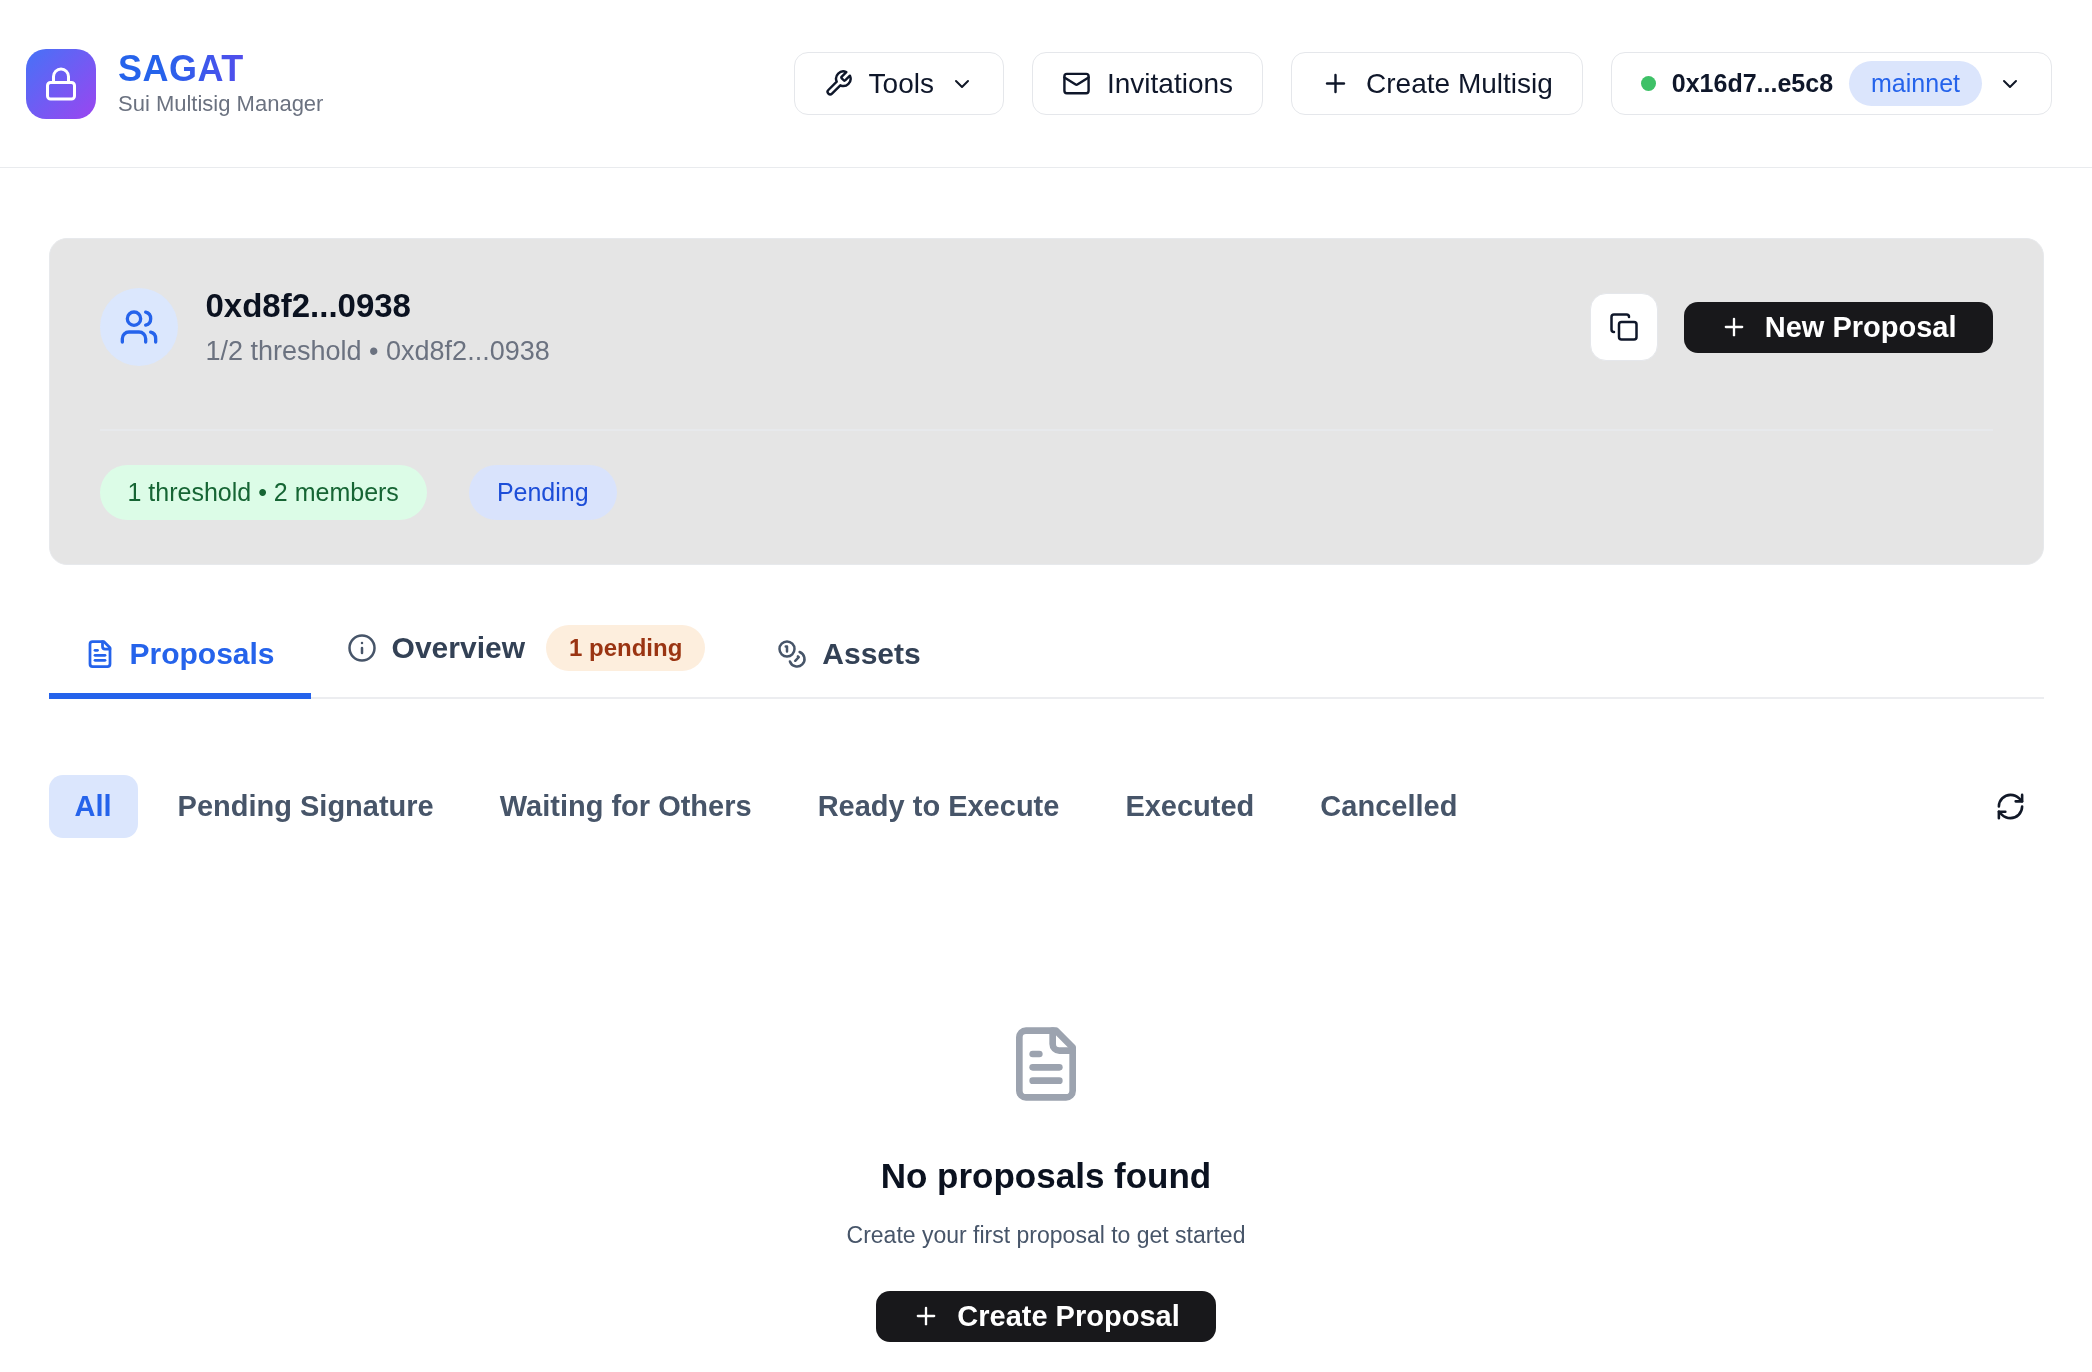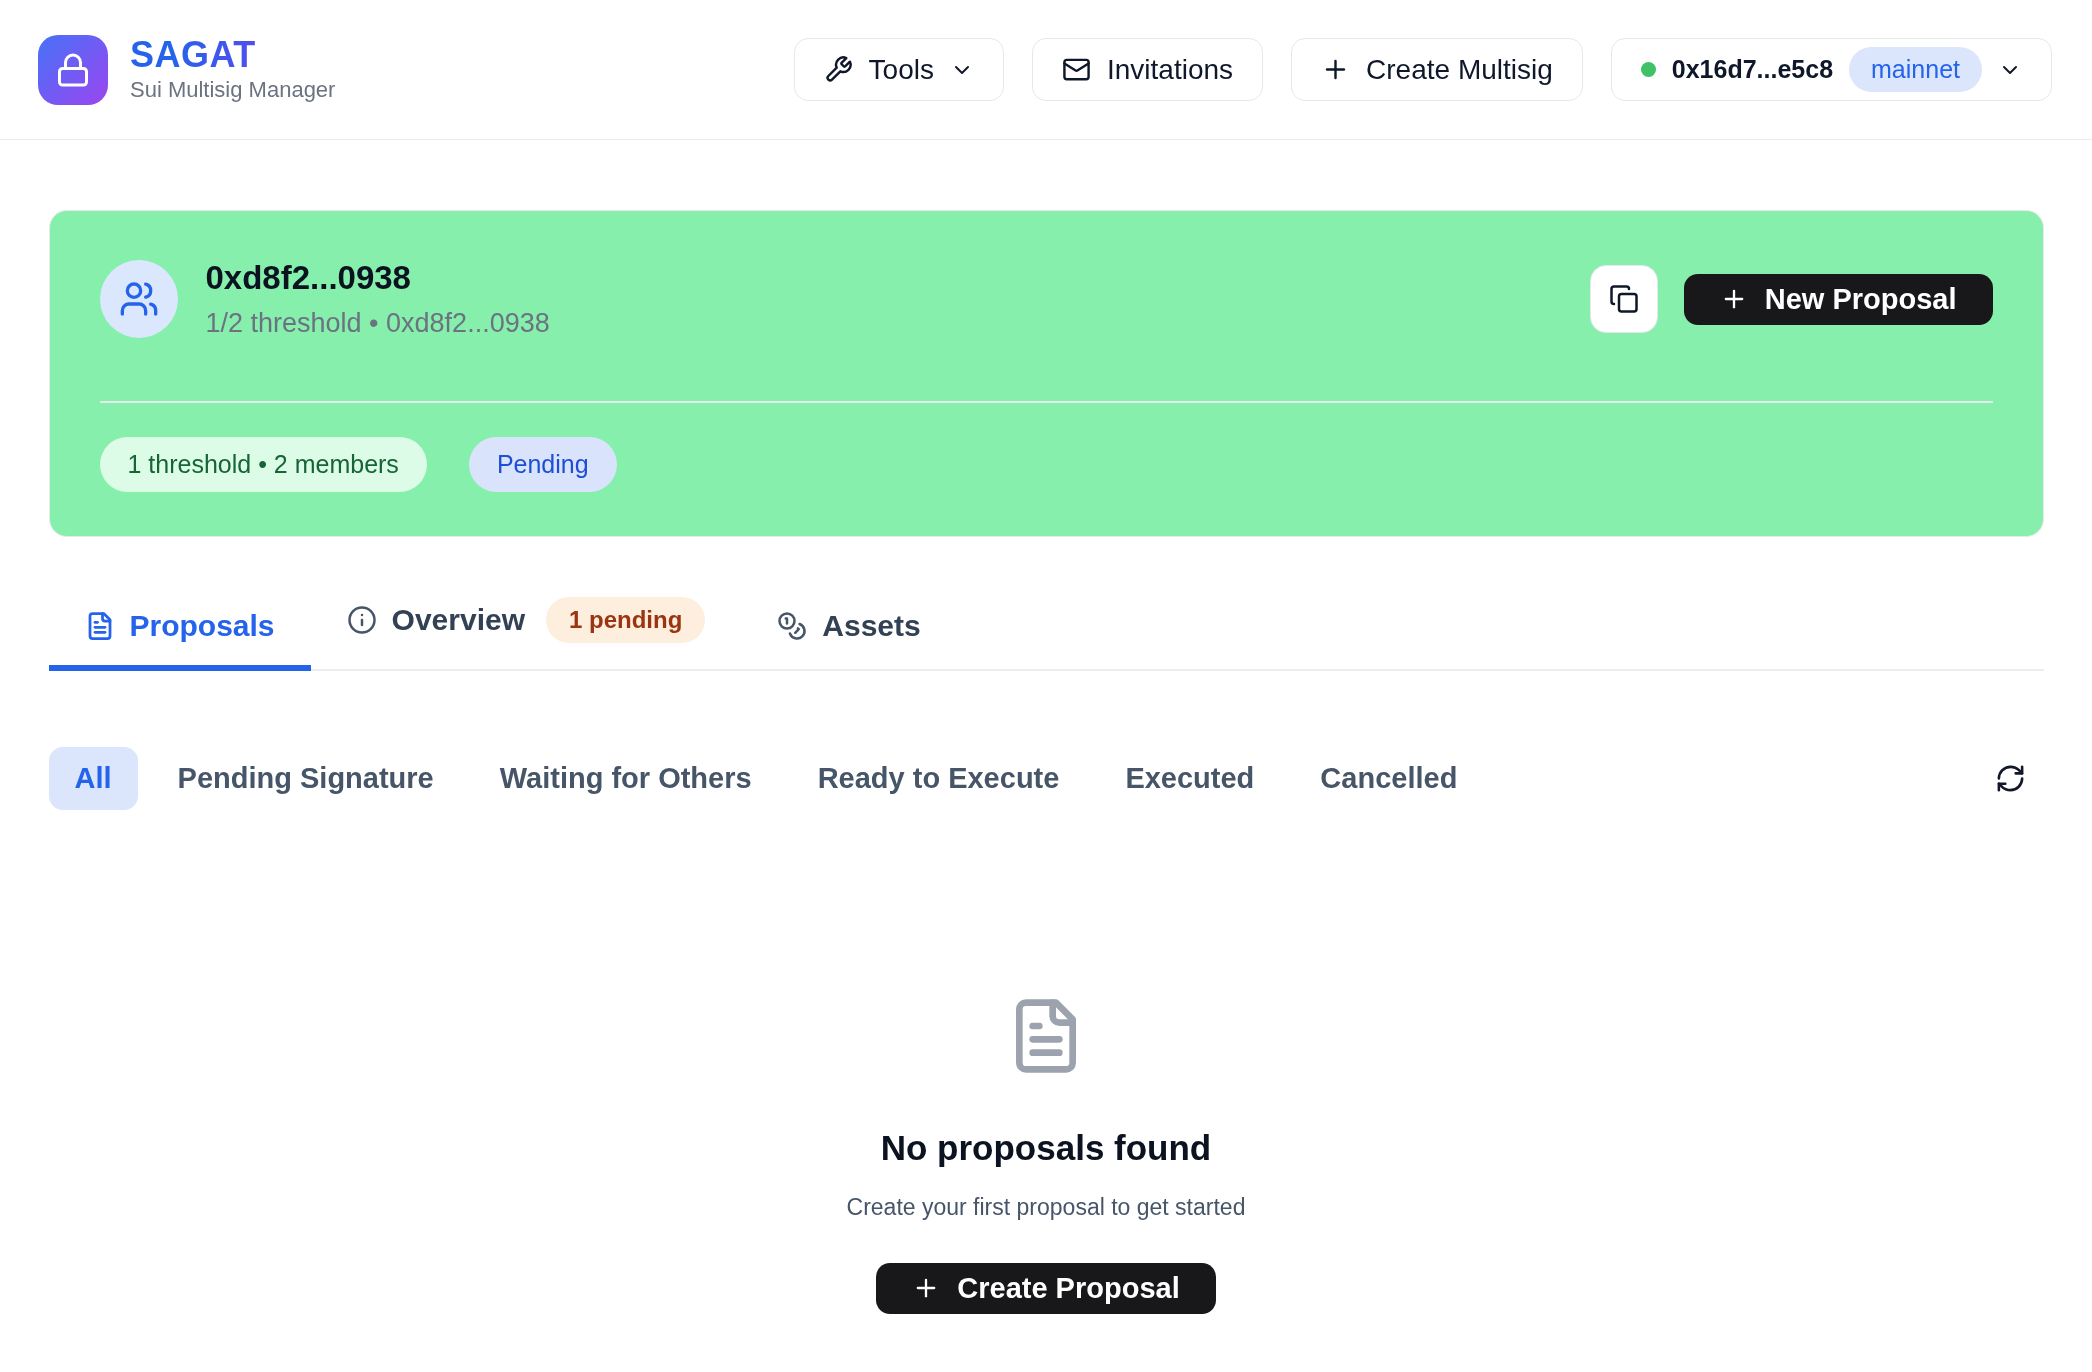--- a/index.html
+++ b/index.html
@@ -7,25 +7,25 @@
   body {
     background: #ffffff;
     font-family: "Liberation Sans", sans-serif;
     color: #0f172a;
     overflow: hidden;
   }
   svg { display: block; }
 
   
   .header {
-    height: 140px;
+    height: 168px;
     display: flex;
     align-items: center;
     justify-content: space-between;
-    padding: 0 40px 0 38px;
+    padding: 0 40px 0 26px;
     border-bottom: 1px solid #e9ebee;
     background: #fff;
   }
   .brand { display: flex; align-items: center; gap: 22px; }
   .logo {
     width: 70px; height: 70px; border-radius: 20px;
     background: linear-gradient(135deg, #4672f7 0%, #9b45f0 100%);
     display: flex; align-items: center; justify-content: center;
     color: #ffffff;
   }
@@ -52,21 +52,21 @@
   .net-pill {
     background: #dbe5fc; color: #2563eb;
     font-size: 25px; font-weight: 500;
     padding: 8px 22px; border-radius: 999px;
   }
 
   
   .container { width: 1995px; margin: 0 auto; }
 
   
-  .card { margin-top: 70px; border: 1.5px solid #e7e9ec; border-radius: 18px; background: #86efac; }
+  .card { margin-top: 70px; border: 1.5px solid #e7e9ec; border-radius: 18px; background: #e5e5e5; }
   .card-top { display: flex; align-items: center; padding: 48px 50px 0; }
   .avatar {
     width: 78px; height: 78px; border-radius: 50%;
     background: #dbe7fd; color: #2563eb;
     display: flex; align-items: center; justify-content: center;
     flex: 0 0 auto;
   }
   .avatar svg { width: 40px; height: 40px; }
   .card-info { margin-left: 28px; flex: 1; }
   .card-title { font-size: 33px; font-weight: 700; color: #0b1220; }

